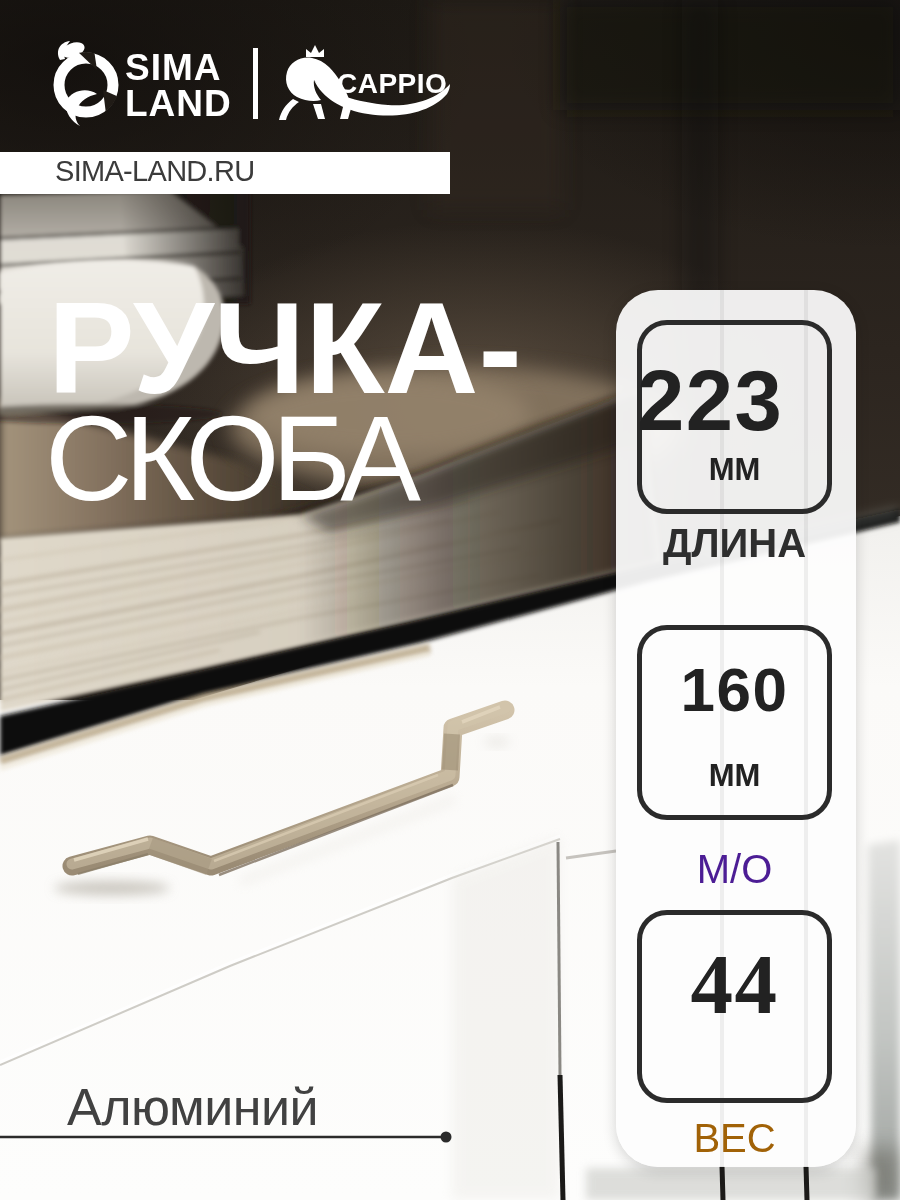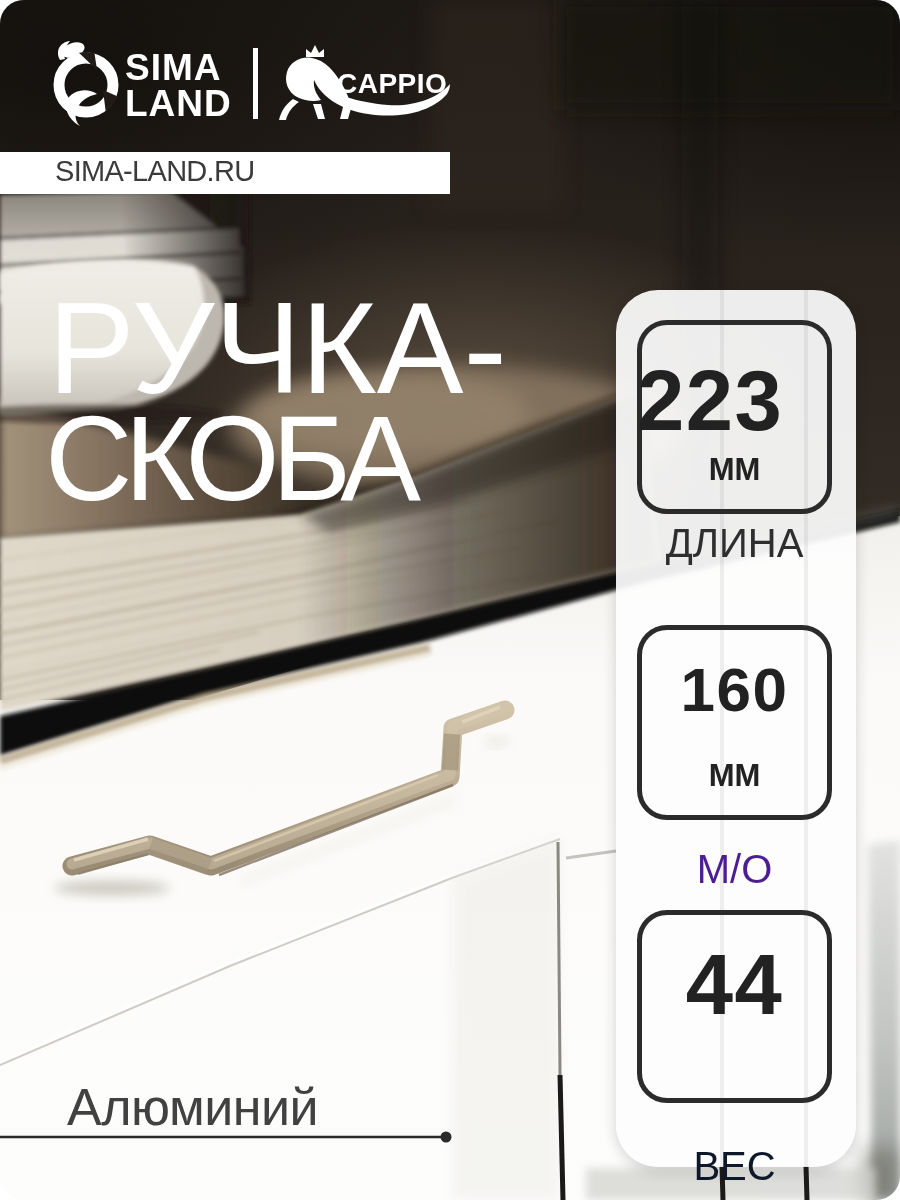--- a/index.html
+++ b/index.html
@@ -1,17 +1,17 @@
 <!DOCTYPE html>
 <html><head>
 <meta charset="utf-8">
 <style>
   html,body{margin:0;padding:0;}
   body{width:900px;height:1200px;overflow:hidden;font-family:"Liberation Sans",sans-serif;}
-  #stage{position:relative;width:900px;height:1200px;overflow:hidden;background:#fff;border-radius:24px;}
+  #stage{position:relative;width:900px;height:1200px;overflow:hidden;background:#fff;}
   .abs{position:absolute;}
 </style>
 </head>
 <body>
 <div id="stage">
 
 <svg class="abs" width="900" height="1200" viewBox="0 0 900 1200" style="left:0;top:0">
   <defs>
     <linearGradient id="gDark" x1="0" y1="0" x2="0" y2="1">
       <stop offset="0" stop-color="#1e1a15"></stop>
@@ -221,41 +221,41 @@
     <path d="M313,104 L318,119 L325,119 L321,104 Z"></path>
     <path d="M344,103 L340,119 L348,119 L352,105 Z"></path>
     <path d="M314,80 C322,98 342,110 368,114 C400,119 432,112 447,94 C449,91 450,87 450,84 C437,99 412,107 388,105 C356,102 330,94 314,80 Z"></path>
   </g>
   <text x="337" y="93" fill="#ffffff" font-family="Liberation Sans" font-weight="bold" font-size="28" letter-spacing="0.5">CAPPIO</text>
 </svg>
 
 <div class="abs" style="left:0;top:152px;width:450px;height:42px;background:#ffffff;"></div>
 <div class="abs" style="left:55px;top:155px;font-size:29px;color:#3b3b3b;letter-spacing:-0.7px;">SIMA-LAND.RU</div>
 
-<div class="abs" style="left:48px;top:273px;font-size:130px;font-weight:normal;color:#ffffff;letter-spacing:0px;">РУЧКА-</div>
+<div class="abs" style="left:48px;top:273px;font-size:130px;font-weight:bold;color:#ffffff;letter-spacing:0px;">РУЧКА-</div>
 <div class="abs" style="left:45px;top:388px;font-size:121px;font-weight:normal;color:#ffffff;letter-spacing:-8px;">СКОБА</div>
 
 <div class="abs" style="left:616px;top:290px;width:240px;height:877px;border-radius:42px;background:rgba(253,253,253,0.93);box-shadow:0 4px 14px rgba(20,20,20,0.18);overflow:hidden;">
   <div class="abs" style="left:104px;top:0;width:4px;height:877px;background:rgba(110,110,110,0.10);"></div>
   <div class="abs" style="left:188px;top:0;width:4px;height:877px;background:rgba(110,110,110,0.10);"></div>
 </div>
 
 <div class="abs" style="left:637px;top:320px;width:185px;height:184px;border:5px solid #2b2b2b;border-radius:30px;"></div>
 <div class="abs" style="left:637px;top:358px;width:195px;text-align:left;font-size:85px;font-weight:bold;color:#222;line-height:1;letter-spacing:1.5px;">223</div>
 <div class="abs" style="left:637px;top:454px;width:195px;text-align:center;font-size:31px;font-weight:bold;color:#222;line-height:1;">ММ</div>
-<div class="abs" style="left:637px;top:523px;width:195px;text-align:center;font-size:40px;color:#2e2e2e;line-height:1;">ДЛИНА</div>
+<div class="abs" style="left:637px;top:523px;width:195px;text-align:center;font-size:40px;color:#2e2e2e;line-height:1;font-weight:bold;">ДЛИНА</div>
 
 <div class="abs" style="left:637px;top:625px;width:185px;height:185px;border:5px solid #2b2b2b;border-radius:30px;"></div>
 <div class="abs" style="left:637px;top:659px;width:195px;text-align:center;font-size:62px;font-weight:bold;color:#222;line-height:1;letter-spacing:1.5px;">160</div>
 <div class="abs" style="left:637px;top:760px;width:195px;text-align:center;font-size:31px;font-weight:bold;color:#222;line-height:1;">ММ</div>
 <div class="abs" style="left:637px;top:849px;width:195px;text-align:center;font-size:40px;color:#4c1d95;line-height:1;">М/О</div>
 
 <div class="abs" style="left:637px;top:910px;width:185px;height:183px;border:5px solid #2b2b2b;border-radius:30px;"></div>
-<div class="abs" style="left:637px;top:942px;width:195px;text-align:center;font-size:85px;font-weight:bold;color:#222;line-height:1;letter-spacing:1.5px;">44</div>
-<div class="abs" style="left:637px;top:1146px;width:195px;text-align:center;font-size:40px;color:#0f172a;line-height:1;">ВЕС</div>
+<div class="abs" style="left:637px;top:942px;width:195px;text-align:center;font-size:85px;font-weight:bold;color:#222;line-height:1;letter-spacing:1.5px;font-family:Liberation Serif, serif;">44</div>
+<div class="abs" style="left:637px;top:1118px;width:195px;text-align:center;font-size:40px;color:#a16207;line-height:1;">ВЕС</div>
 
 <div class="abs" style="left:52px;top:1077px;font-size:52px;color:#414141;letter-spacing:-0.5px;margin-left:15px;">Алюминий</div>
 
 <svg class="abs" width="470" height="30" viewBox="0 0 470 30" style="left:0;top:1124px;">
   <line x1="0" y1="13" x2="441" y2="13" stroke="#2b2b2b" stroke-width="2.5"></line>
   <circle cx="446" cy="13" r="5.5" fill="#2b2b2b"></circle>
 </svg>
 </div>
 
 </body></html>

